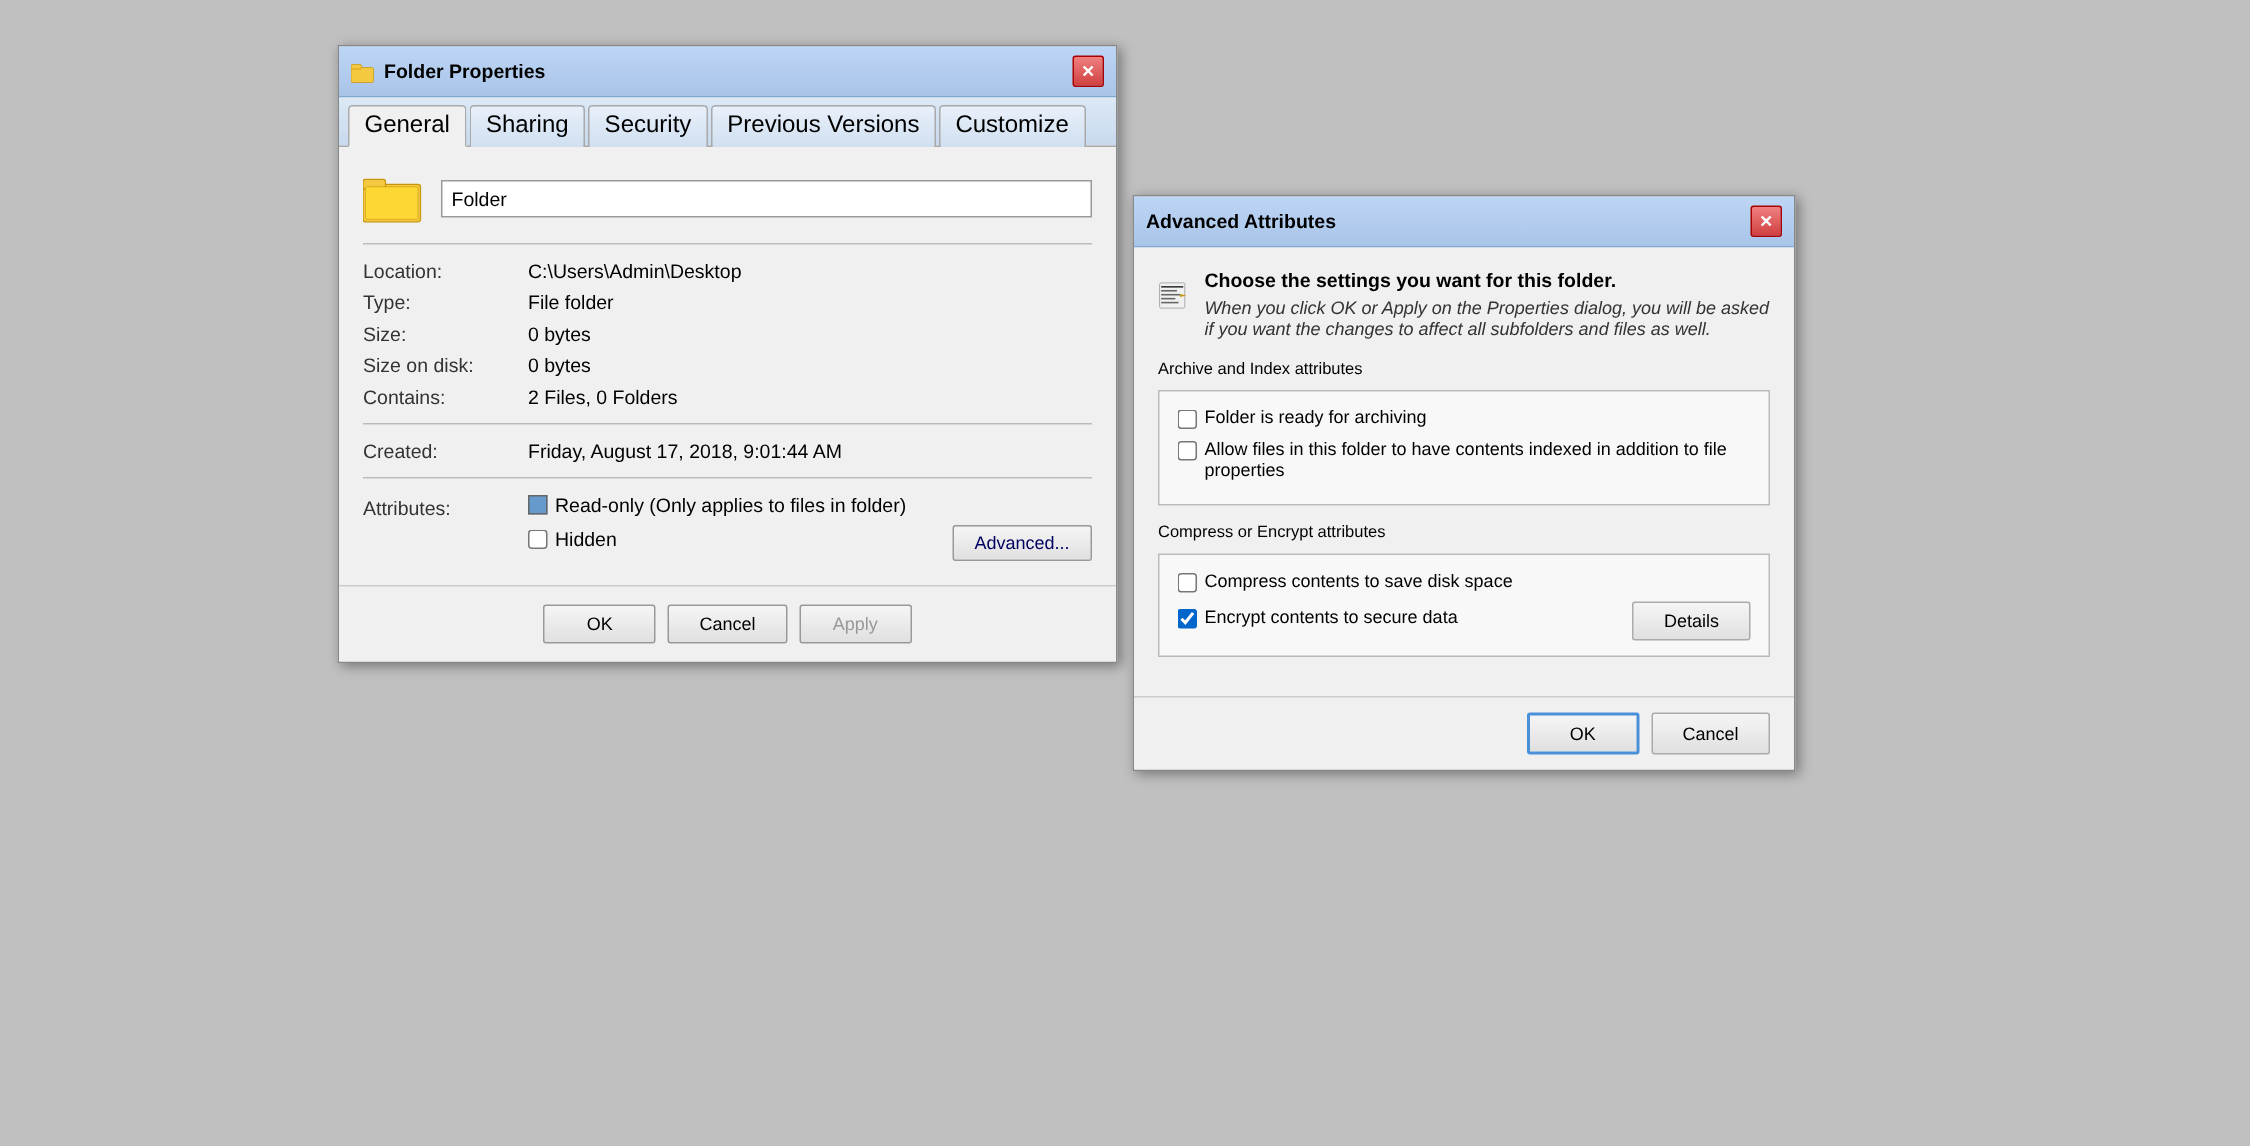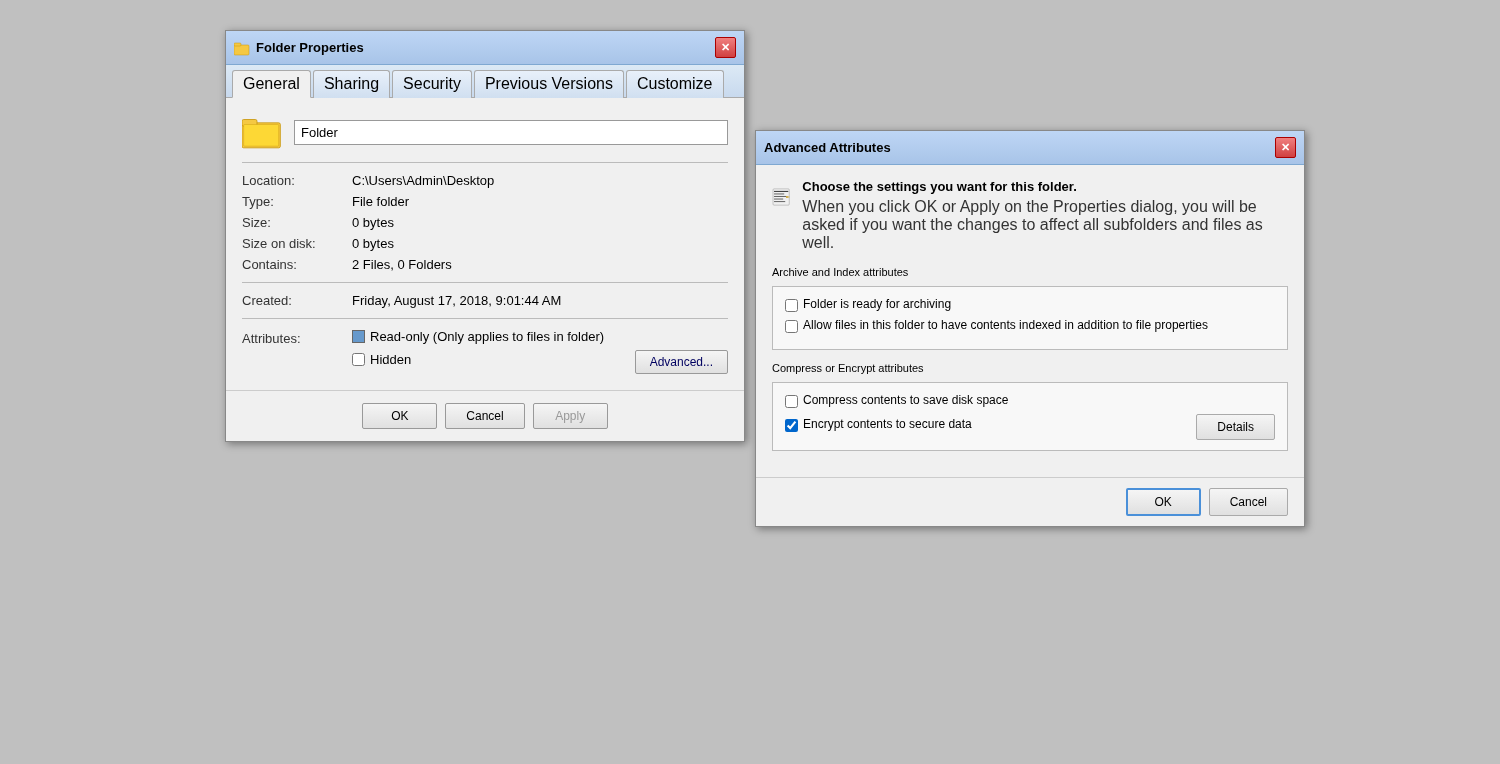--- a/index.html
+++ b/index.html
@@ -200,21 +200,21 @@
       min-width: 75px;
     }
 
     .btn:disabled {
       color: #999;
       cursor: default;
     }
 
     
     .advanced-attrs {
-      width: 550px;
+      width: 442px;
       left: 755px;
       top: 130px;
     }
 
     .adv-content {
       padding: 14px 16px;
       background: #f0f0f0;
     }
 
     .adv-header {
@@ -413,21 +413,21 @@
         <rect x="2" y="2" width="32" height="32" rx="2" fill="#f0f0f0" stroke="#999" stroke-width="1"></rect>
         <rect x="4" y="6" width="28" height="2" fill="#333"></rect>
         <rect x="4" y="11" width="20" height="2" fill="#666"></rect>
         <rect x="4" y="16" width="24" height="2" fill="#666"></rect>
         <rect x="4" y="21" width="18" height="2" fill="#666"></rect>
         <rect x="4" y="26" width="22" height="2" fill="#666"></rect>
         <polygon points="28,16 36,18 28,20" fill="#c8960c"></polygon>
       </svg>
       <div>
         <div style="font-weight:bold; margin-bottom:4px;">Choose the settings you want for this folder.</div>
-        <div style="font-size:16px; color:#333;">When you click OK or Apply on the Properties dialog, you will be asked if you want the changes to affect all subfolders and files as well.</div>
+        <div style="font-size:12px; color:#333;font-style:italic;">When you click OK or Apply on the Properties dialog, you will be asked if you want the changes to affect all subfolders and files as well.</div>
       </div>
     </div>
 
     <div class="section-title">Archive and Index attributes</div>
     <div class="section-box">
       <div class="adv-checkbox-row">
         <input type="checkbox" id="archive-cb" style="">
         <label for="archive-cb">Folder is ready for archiving</label>
       </div>
       <div class="adv-checkbox-row">

